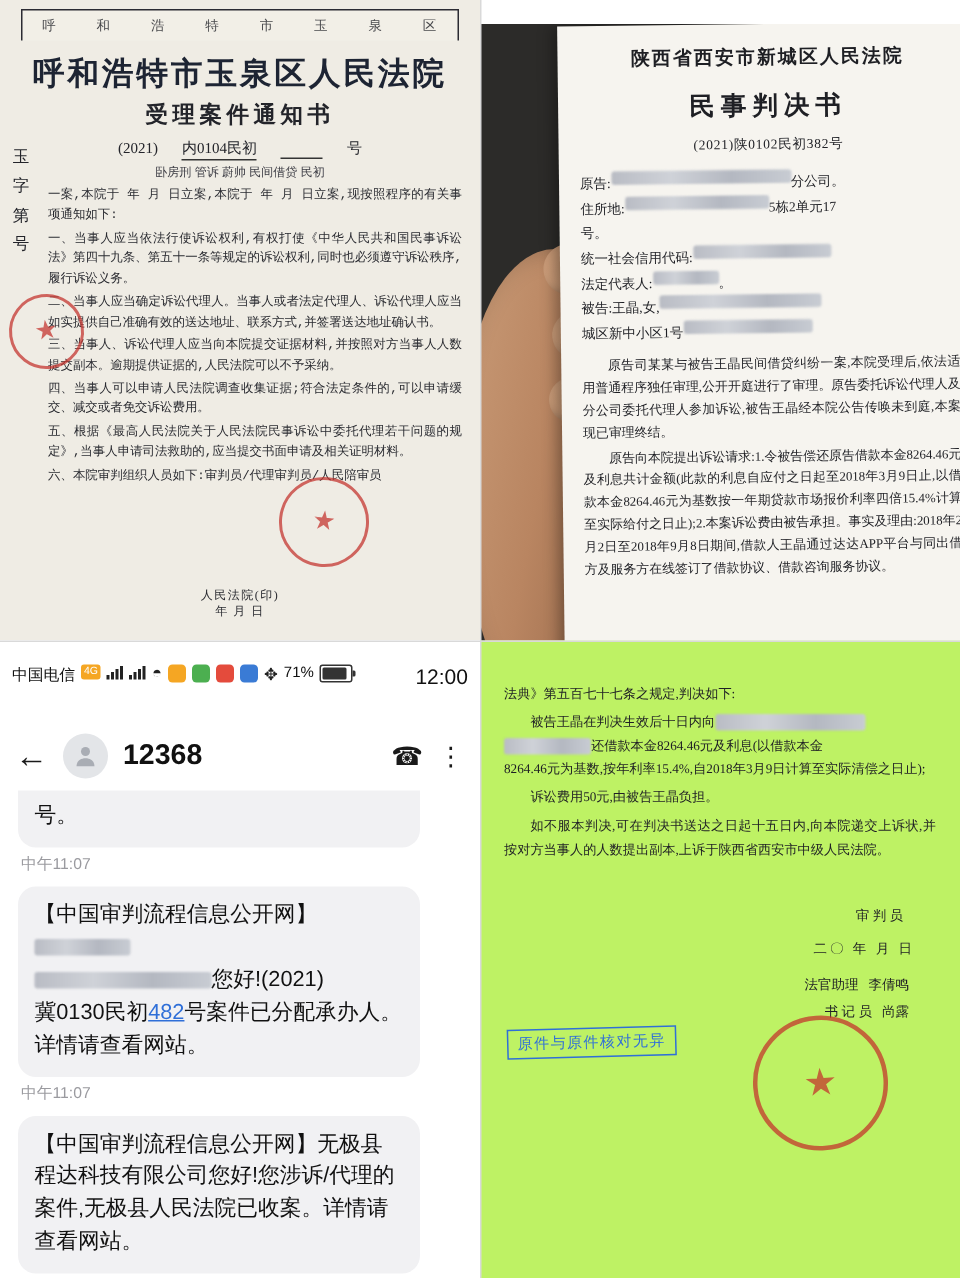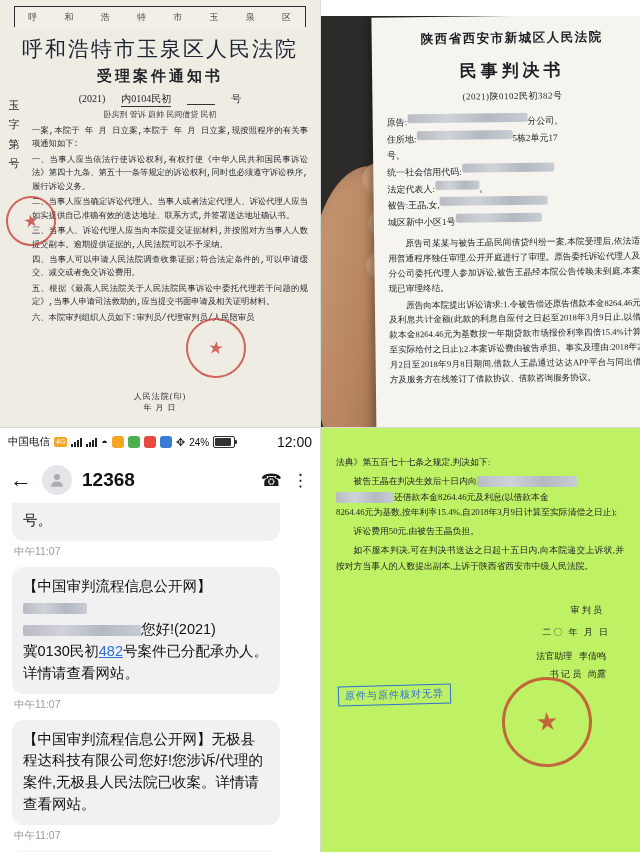--- a/index.html
+++ b/index.html
@@ -48,21 +48,21 @@
     justify-content: space-around;
     font-size: 9px;
     letter-spacing: 1px;
     background: #f2efe7;
     margin: 0 4px;
   }
   .tl-topbar span { opacity: .82; }
   .tl-title {
     text-align: center;
     font-family: "Liberation Serif", serif;
-    font-weight: normal;
+    font-weight: bold;
     font-size: 21px;
     letter-spacing: 2px;
     margin: 8px 0 2px 0;
     color: #1d2433;
   }
   .tl-sub {
     text-align: center;
     font-family: "Liberation Serif", serif;
     font-weight: bold;
     font-size: 15px;
@@ -223,22 +223,22 @@
   .phone {
     position: absolute;
     inset: 0;
     background: #ffffff;
     display: flex;
     flex-direction: column;
   }
   .statusbar {
     height: 22px;
     display: flex;
-    align-items: center;
-    padding: 4px 8px;
+    align-items: flex-start;
+    padding: 16px 8px;
     font-size: 10px;
     color: #111;
     gap: 4px;
     flex: none;
     background: #fff;
   }
   .statusbar .carrier { font-size: 10.5px; }
   .bars { display: inline-flex; align-items: flex-end; gap: 1px; height: 10px; }
   .bars i { width: 2px; background: #222; display: block; }
   .bars i:nth-child(1){height:3px} .bars i:nth-child(2){height:5px}
@@ -489,21 +489,21 @@
             <i></i>
             <i></i>
             <i></i>
           </span>
         <span class="wifi">◓</span>
         <span class="dot-ico" style="background:#f5a623"></span>
         <span class="dot-ico" style="background:#4caf50"></span>
         <span class="dot-ico" style="background:#e44b3c"></span>
         <span class="dot-ico" style="background:#3a7bd5"></span>
         <span class="wifi">✥</span>
-        <span style="font-size:10px">24%</span>
+        <span style="font-size:10px">71%</span>
         <span class="battery">
             <i></i>
           </span>
         <span class="spacer"></span>
         <span style="font-size:14px">12:00</span>
       </div>
 
       <div class="appbar">
         <span class="back-arrow">←</span>
         <span class="avatar-circle">

